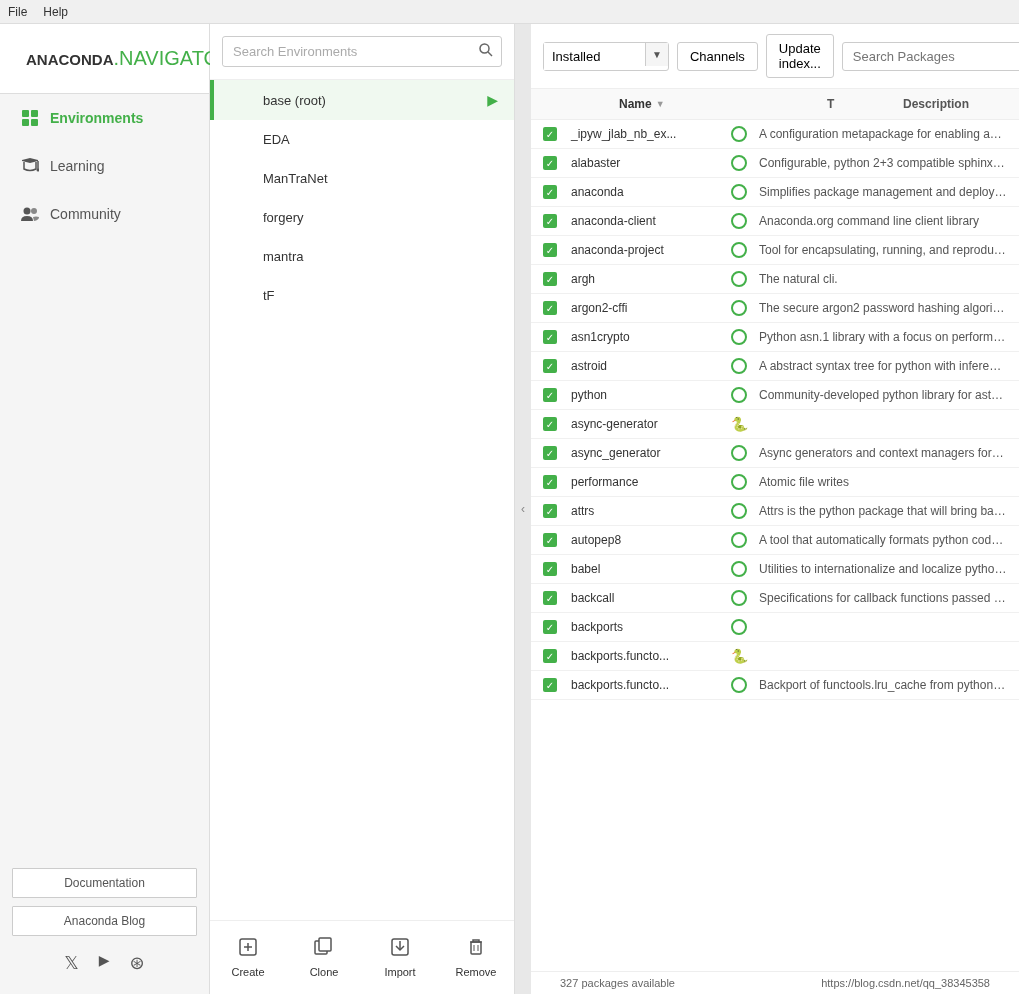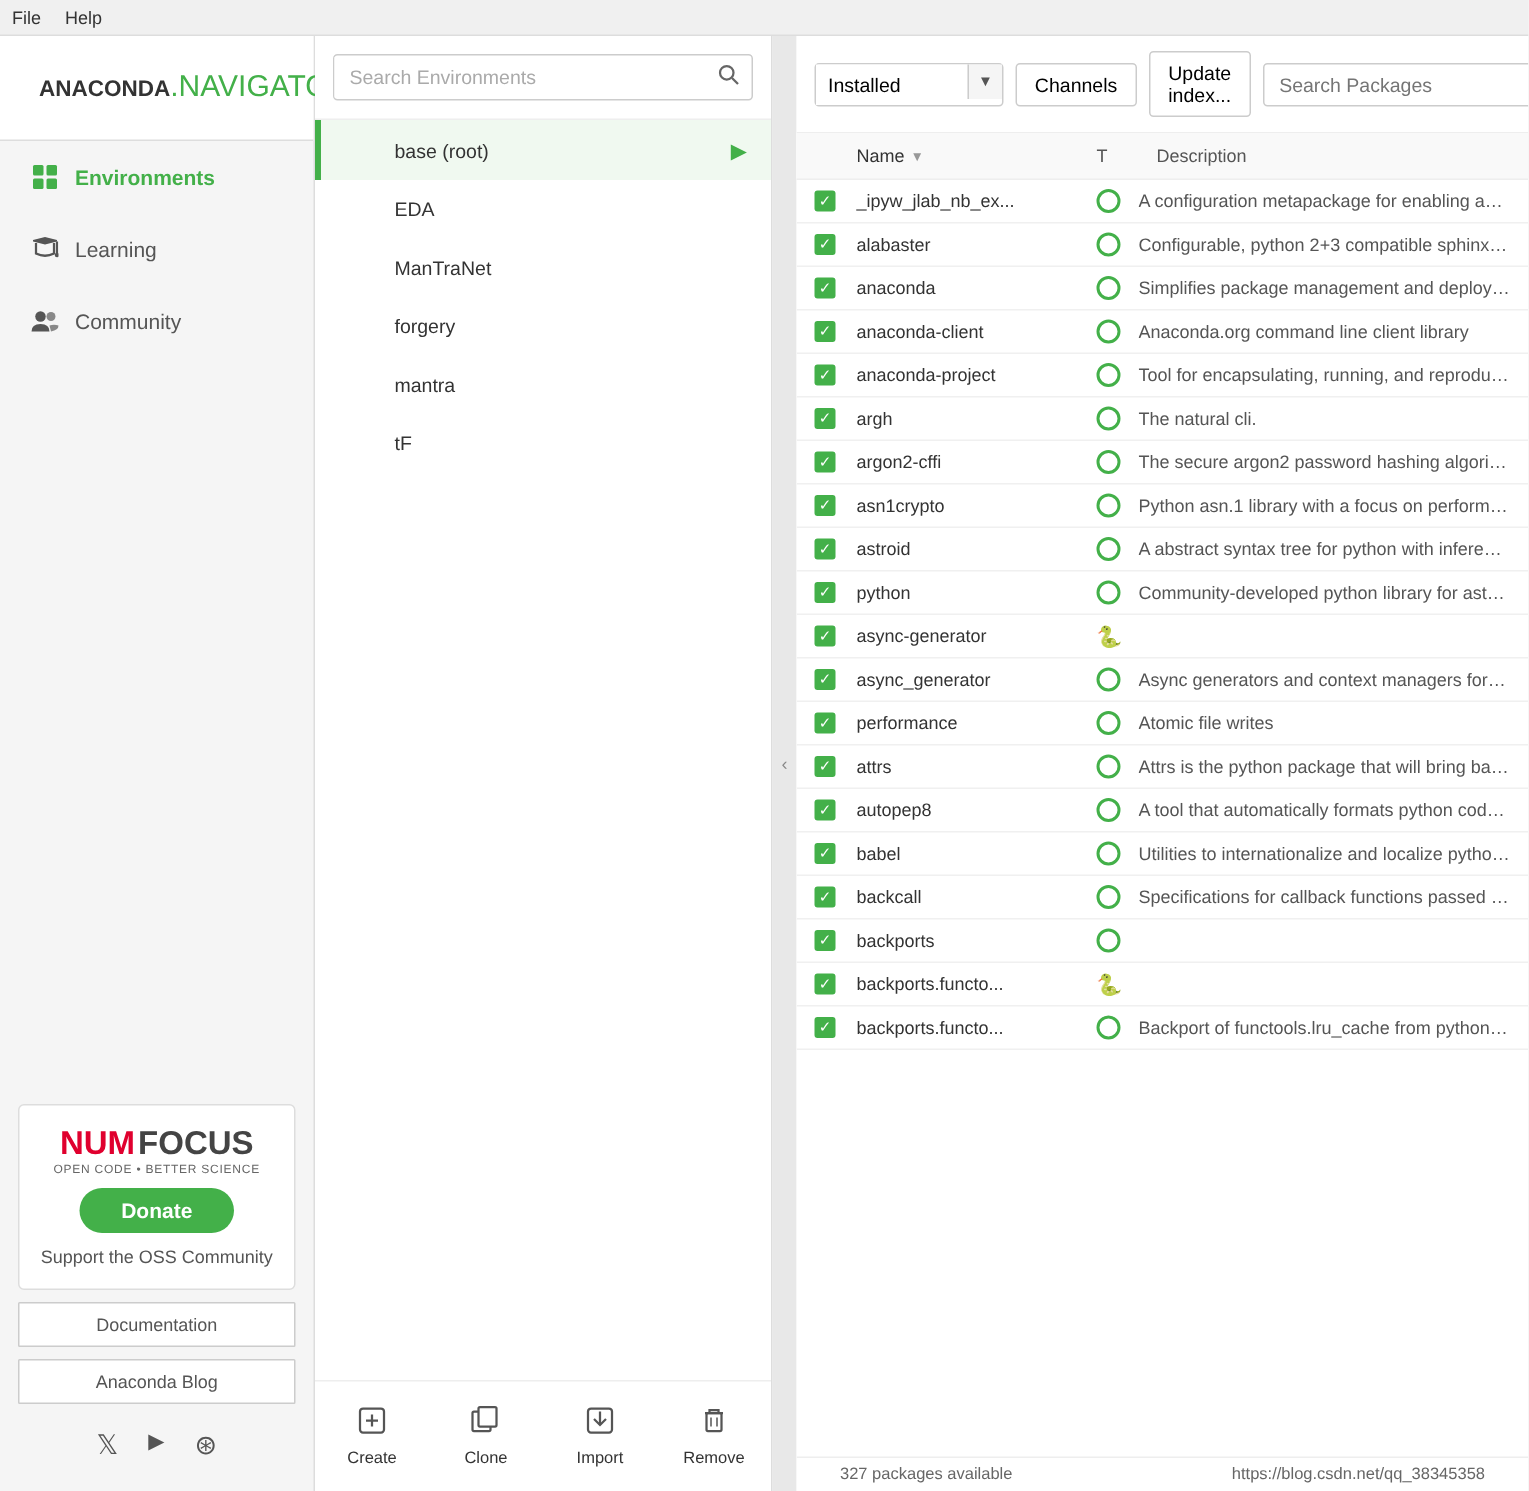--- a/index.html
+++ b/index.html
@@ -59,25 +59,25 @@
     .pkg-panel { flex: 1; display: flex; flex-direction: column; background: #fff; overflow: hidden; }
     .pkg-toolbar { display: flex; align-items: center; gap: 8px; padding: 10px 12px; border-bottom: 1px solid #eee; }
     .filter-select { display: flex; align-items: flex-start; border: 1px solid #ccc; border-radius: 3px; }
     .filter-select select { border: none; outline: none; padding: 6px 8px; font-size: 13px; background: #fff; cursor: pointer; appearance: none; -webkit-appearance: none; padding-right: 20px; }
     .filter-dropdown { border-left: 1px solid #ccc; padding: 6px 6px; background: #f5f5f5; cursor: pointer; font-size: 10px; color: #555; }
     .channels-btn { border: 1px solid #ccc; background: #fff; border-radius: 3px; padding: 6px 12px; font-size: 13px; cursor: pointer; }
     .update-btn { border: 1px solid #ccc; background: #fff; border-radius: 3px; padding: 6px 12px; font-size: 13px; cursor: pointer; }
     .pkg-search { flex: 1; border: 1px solid #ccc; border-radius: 3px; padding: 6px 10px; font-size: 13px; outline: none; }
 
     .pkg-table { flex: 1; overflow-y: auto; font-size: 12px; }
-    .pkg-header { display: flex; align-items: center; padding: 8px 12px; background: #f9f9f9; border-bottom: 1px solid #eee; font-weight: 400; color: #555; font-size: 12px; position: sticky; top: 0; }
+    .pkg-header { display: flex; align-items: center; padding: 8px 12px; background: #f9f9f9; border-bottom: 1px solid #eee; font-weight: 700; color: #555; font-size: 12px; position: sticky; top: 0; gap: 48px; }
     .pkg-header .col-check { width: 28px; }
     .pkg-header .col-name { width: 160px; display: flex; align-items: center; gap: 4px; }
     .pkg-header .col-type { width: 28px; }
-    .pkg-header .col-desc { flex: 1; margin-left: 12px; }
+    .pkg-header .col-desc { flex: 1; }
 
     .pkg-row { display: flex; align-items: center; padding: 6px 12px; border-bottom: 1px solid #f0f0f0; }
     .col-check { width: 28px; }
     .col-name { width: 160px; font-size: 12px; color: #333; }
     .col-type { width: 28px; display: flex; align-items: center; }
     .col-desc { flex: 1; color: #555; font-size: 12px; white-space: nowrap; overflow: hidden; text-overflow: ellipsis; }
     .type-icon { width: 16px; height: 16px; border-radius: 50%; display: inline-block; }
     .type-green { border: 2px solid #43b049; background: transparent; }
 
     .pkg-status-bar { padding: 5px 29px; border-top: 1px solid #eee; font-size: 11px; color: #666; display: flex; justify-content: space-between; }
@@ -147,31 +147,20 @@
             <path d="M1 15 Q1 10 7 10 Q13 10 13 15" fill="#555"></path>
             <path d="M13 11 Q16 10 19 11 Q19 14 14 15" fill="#888"></path>
           </svg>
         </div>
         <span>Community</span>
       </div>
     </div>
 
     <div class="sidebar-bottom">
 
-      <div class="numfocus-card">
-        <div class="numfocus-logo">
-          <div style="display:flex;align-items:baseline;gap:2px;">
-            <span style="font-size:22px;font-weight:900;color:#e0002e;">NUM</span>
-            <span style="font-size:22px;font-weight:900;color:#444;">FOCUS</span>
-          </div>
-          <div style="font-size:8px;color:#666;letter-spacing:0.5px;">OPEN CODE • BETTER SCIENCE</div>
-        </div>
-        <button class="donate-btn">Donate</button>
-        <div class="support-text">Support the OSS Community</div>
-      </div>
 
       <div class="sidebar-link">Documentation</div>
       <div class="sidebar-link">Anaconda Blog</div>
 
       <div class="social-icons">
         <span class="social-icon">𝕏</span>
         <span class="social-icon" style="font-size:14px;">▶</span>
         <span class="social-icon">⊛</span>
       </div>
     </div>

